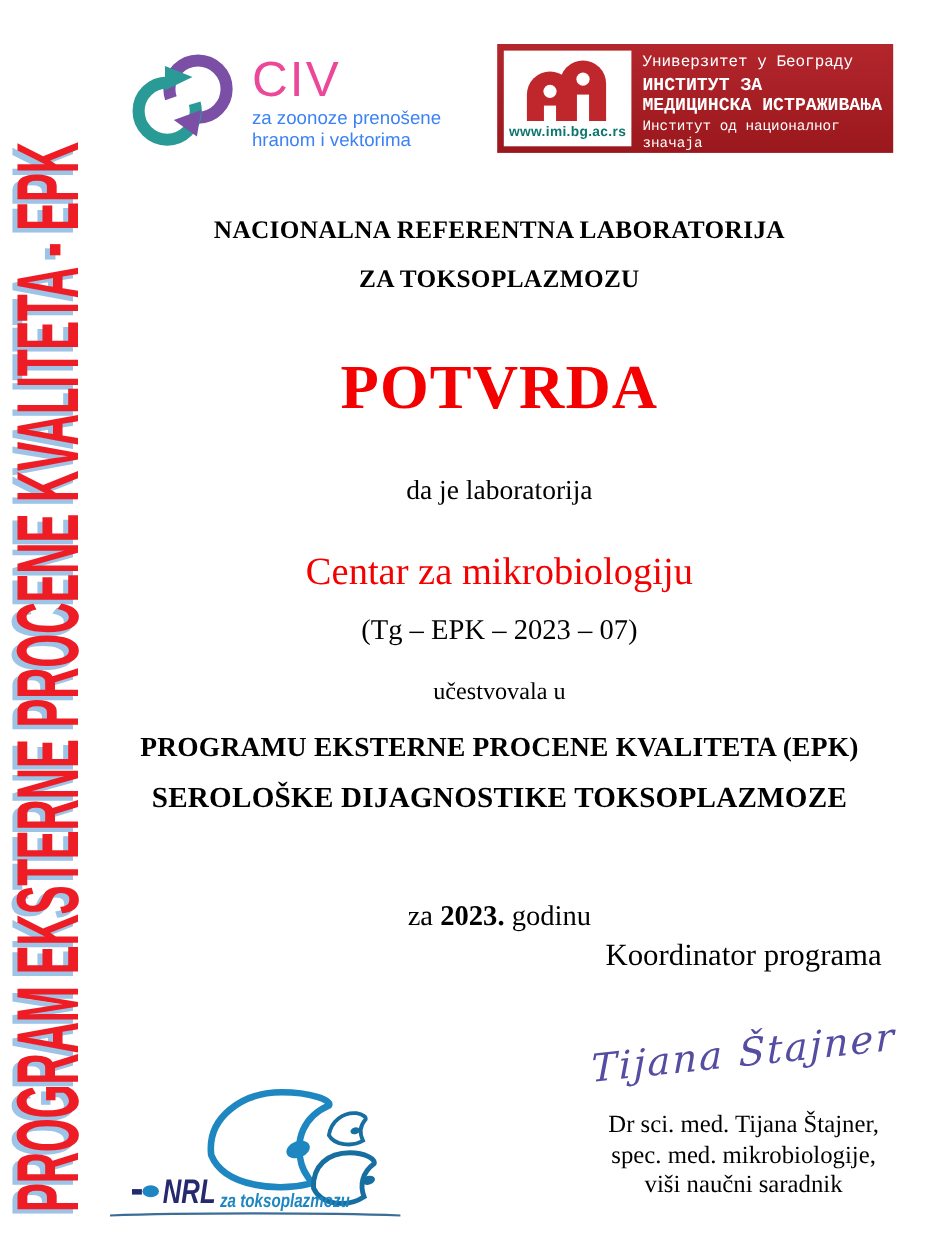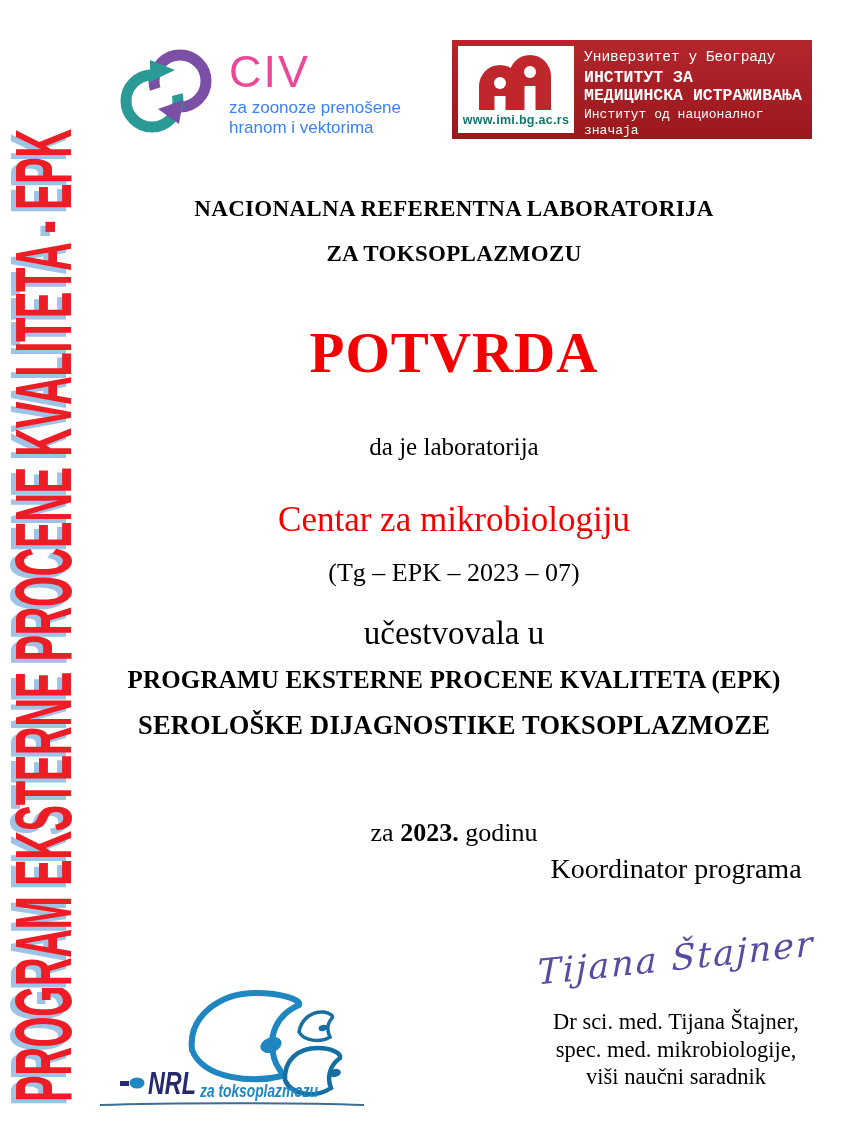--- a/index.html
+++ b/index.html
@@ -52,21 +52,21 @@
   
   .content{position:absolute;left:88px;top:0;width:732px;height:864px;}
   .line{position:absolute;left:0;width:100%;text-align:center;}
   .hdr1{top:196px;font-size:23px;font-weight:bold;letter-spacing:0.3px;}
   .hdr2{top:241px;font-size:23px;font-weight:bold;letter-spacing:0.3px;}
   .title{top:320px;font-size:57px;font-weight:bold;color:#f40000;letter-spacing:1px;}
   .intro{top:401px;font-size:25px;margin-top:32px;}
   .lab1{top:444px;font-size:35px;font-weight:bold;color:#f40000;}
   .lab2{top:500px;font-size:35px;font-weight:normal;color:#f40000;}
   .code{top:558px;font-size:26px;}
-  .part{top:615px;font-size:33px;}
+  .part{top:615px;font-size:22px;}
   .prog1{top:666px;font-size:25px;font-weight:bold;letter-spacing:0.2px;}
   .prog2{top:710px;font-size:26.5px;font-weight:bold;letter-spacing:0.2px;}
   .scope{top:764px;font-size:26px;}
   .year{top:818px;font-size:26px;}
   
   .sig-block{position:absolute;left:530px;top:0;width:292px;}
   .sig-role{position:absolute;top:853px;width:100%;text-align:center;font-size:28px;}
   .sig-autograph{
     position:absolute;top:938px;width:100%;text-align:center;
     font-size:35px;font-style:italic;color:#544da1;

